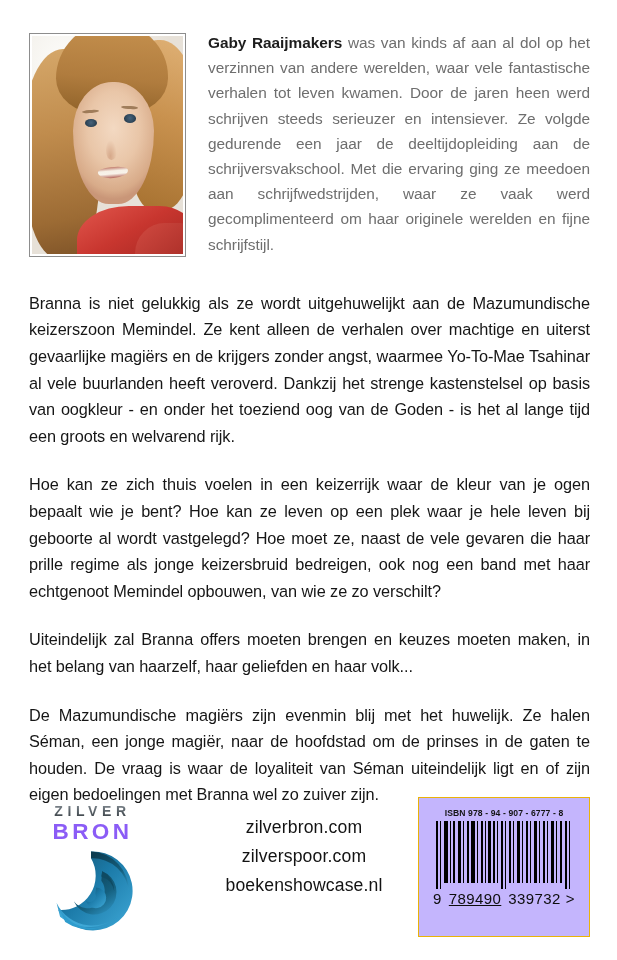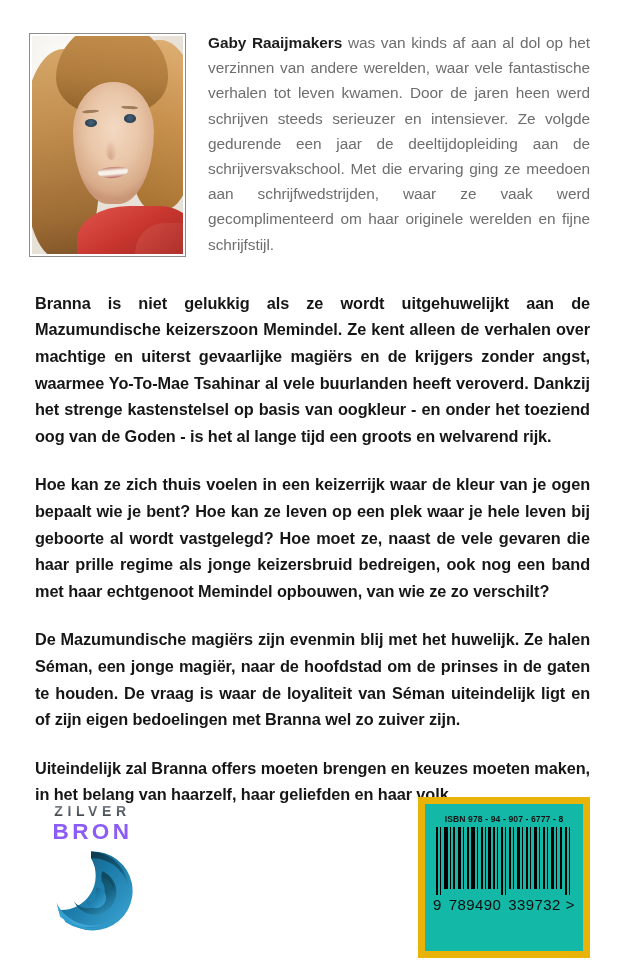--- a/index.html
+++ b/index.html
@@ -164,27 +164,26 @@
   .bio b, .bio .name {
     color: #1d1d1d;
     font-weight: bold;
   }
 
   
   .body-copy {
     margin-top: 33px;
   }
   .body-copy p {
-    margin: 0 0 22px 6px;
+    margin: 0 0 22px 0;
     font-size: 16.3px;
     line-height: 26.6px;
     color: #161616;
     text-align: justify;
     letter-spacing: -0.08px;
-    font-weight: bold;
   }
   .body-copy p:last-child { margin-bottom: 0; }
 
   
   .footer {
     position: absolute;
     left: 29px;
     right: 27px;
     bottom: 28px;
     height: 135px;
@@ -236,23 +235,23 @@
     line-height: 29px;
     color: #131313;
     letter-spacing: 0.15px;
   }
 
   .barcode-box {
     position: absolute;
     right: 0;
     top: 0;
     width: 172px;
-    height: 161px;
-    border: 7px solid #eab308;
-    background: #14b8a6;
+    height: 140px;
+    border: 1px solid #eab308;
+    background: #c4b5fd;
     box-sizing: border-box;
   }
   .isbn-text {
     text-align: center;
     font-size: 8.6px;
     font-weight: bold;
     color: #141414;
     margin-top: 10px;
     letter-spacing: 0.1px;
     font-family: "Liberation Sans", sans-serif;
@@ -267,21 +266,21 @@
     align-items: baseline;
     justify-content: center;
     gap: 0;
     margin-top: 1px;
     font-family: "Liberation Sans", sans-serif;
     font-size: 15px;
     color: #0d0d0d;
     letter-spacing: 0.4px;
   }
   .ean-digits .lead { margin-right: 7px; }
-  .ean-digits .grp { margin-right: 7px; }
+  .ean-digits .grp { margin-right: 7px; text-decoration: underline; }
   .ean-digits .tail { margin-left: 5px; font-size: 15px; }
 </style>
 </head>
 <body>
 
 <div class="page">
 
   <div class="author-block">
 
     <div class="photo-frame">
@@ -301,22 +300,22 @@
         <div class="shirt2"></div>
       </div>
     </div>
 
     <div class="bio"><span class="name">Gaby Raaijmakers</span><span> was van kinds af aan al dol op het verzinnen van andere werelden, waar vele fantastische verhalen tot leven kwamen. Door de jaren heen werd schrijven steeds serieuzer en intensiever. Ze volgde gedurende een jaar de deeltijdopleiding aan de schrijversvakschool. Met die ervaring ging ze meedoen aan schrijfwedstrijden, waar ze vaak werd gecomplimenteerd om haar originele werelden en fijne schrijfstijl.</span></div>
   </div>
 
   <div class="body-copy">
     <p>Branna is niet gelukkig als ze wordt uitgehuwelijkt aan de Mazumundische keizerszoon Memindel. Ze kent alleen de verhalen over machtige en uiterst gevaarlijke magiërs en de krijgers zonder angst, waarmee Yo-To-Mae Tsahinar al vele buurlanden heeft veroverd. Dankzij het strenge kastenstelsel op basis van oogkleur - en onder het toeziend oog van de Goden - is het al lange tijd een groots en welvarend rijk.</p>
     <p>Hoe kan ze zich thuis voelen in een keizerrijk waar de kleur van je ogen bepaalt wie je bent? Hoe kan ze leven op een plek waar je hele leven bij geboorte al wordt vastgelegd? Hoe moet ze, naast de vele gevaren die haar prille regime als jonge keizersbruid bedreigen, ook nog een band met haar echtgenoot Memindel opbouwen, van wie ze zo verschilt?</p>
+    <p>Uiteindelijk zal Branna offers moeten brengen en keuzes moeten maken, in het belang van haarzelf, haar geliefden en haar volk...</p>
     <p>De Mazumundische magiërs zijn evenmin blij met het huwelijk. Ze halen Séman, een jonge magiër, naar de hoofdstad om de prinses in de gaten te houden. De vraag is waar de loyaliteit van Séman uiteindelijk ligt en of zijn eigen bedoelingen met Branna wel zo zuiver zijn.</p>
-    <p>Uiteindelijk zal Branna offers moeten brengen en keuzes moeten maken, in het belang van haarzelf, haar geliefden en haar volk...</p>
   </div>
 
   <div class="footer">
 
     <div class="brand">
       <div class="brand-word-top">ZILVER</div>
       <div class="brand-word-bot">BRON</div>
       <div class="brand-mark">
         <svg viewBox="0 0 100 100" width="86" height="86" aria-hidden="true">
           <defs>
@@ -343,20 +342,25 @@
           <path d="M13 70 A44 44 0 0 0 84 79 A50 50 0 0 1 20 86 Z" fill="#2f9ccd"></path>
 
           <path d="M63 27 A26 26 0 1 1 30 62 A20 20 0 0 0 62 38 Z" fill="url(#gDark)"></path>
           <path d="M63 27 A26 26 0 0 1 77 50 A22 22 0 0 0 62 33 Z" fill="#0f4a62"></path>
 
           <path d="M56 46 A12 12 0 1 1 44 61 A7 7 0 0 0 55 53 Z" fill="url(#gOuter)"></path>
         </svg>
       </div>
     </div>
 
+    <div class="sites">
+      <div>zilverbron.com</div>
+      <div>zilverspoor.com</div>
+      <div>boekenshowcase.nl</div>
+    </div>
 
     <div class="barcode-box">
       <div class="isbn-text">ISBN 978 - 94 - 907 - 6777 - 8</div>
       <div class="barcode-wrap">
         <svg viewBox="0 0 140 68" width="140" height="68" preserveAspectRatio="none" aria-hidden="true">
           <g fill="#000000">
             <rect x="2" y="0" width="2" height="68"></rect>
             <rect x="6" y="0" width="1" height="68"></rect>
             <rect x="10" y="0" width="4" height="62"></rect>
             <rect x="16" y="0" width="1" height="62"></rect>

